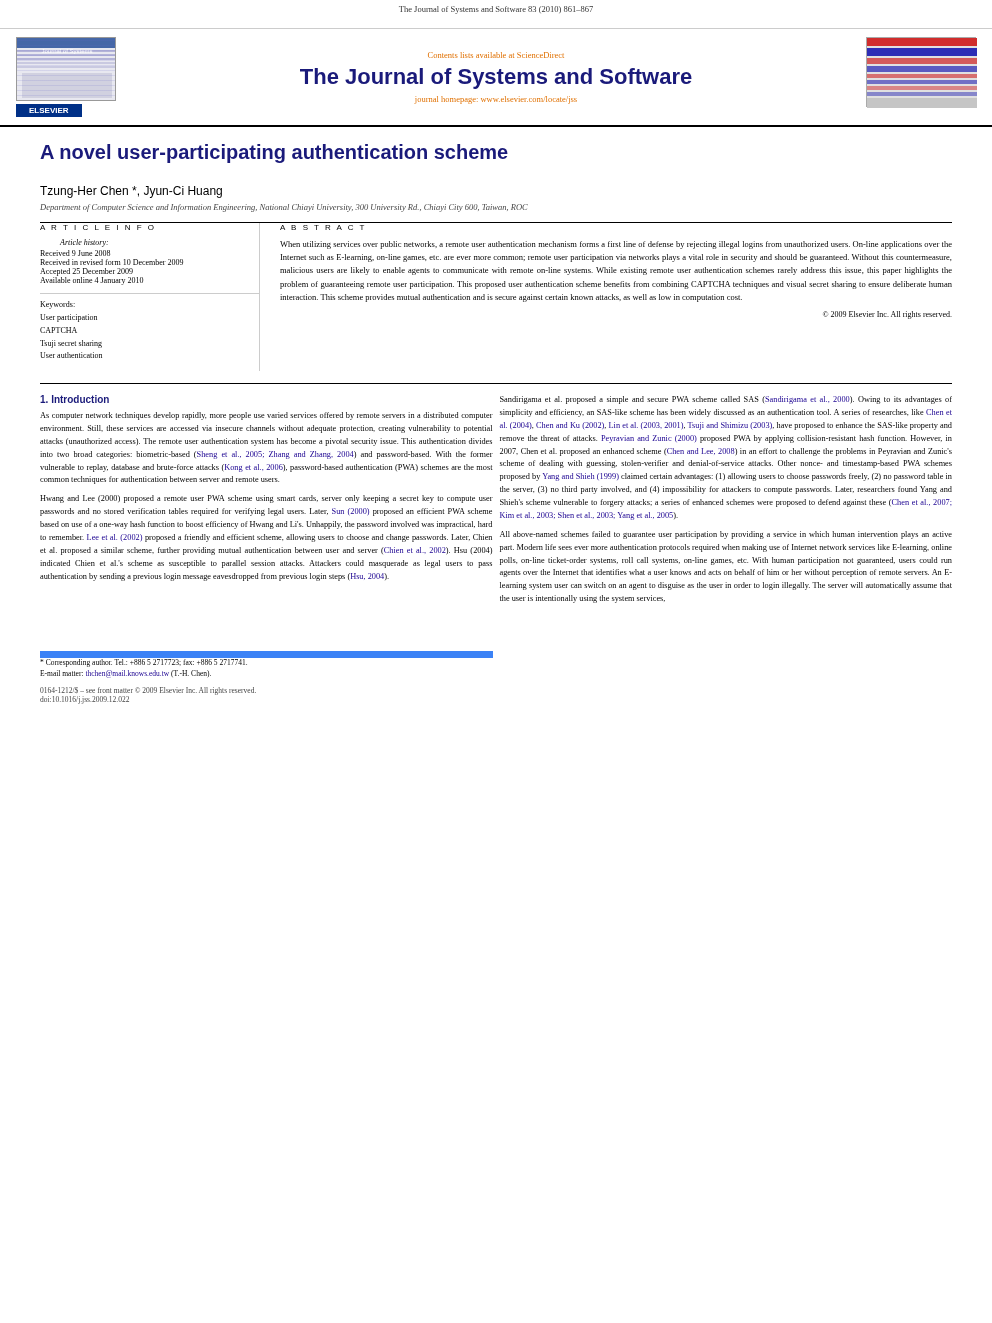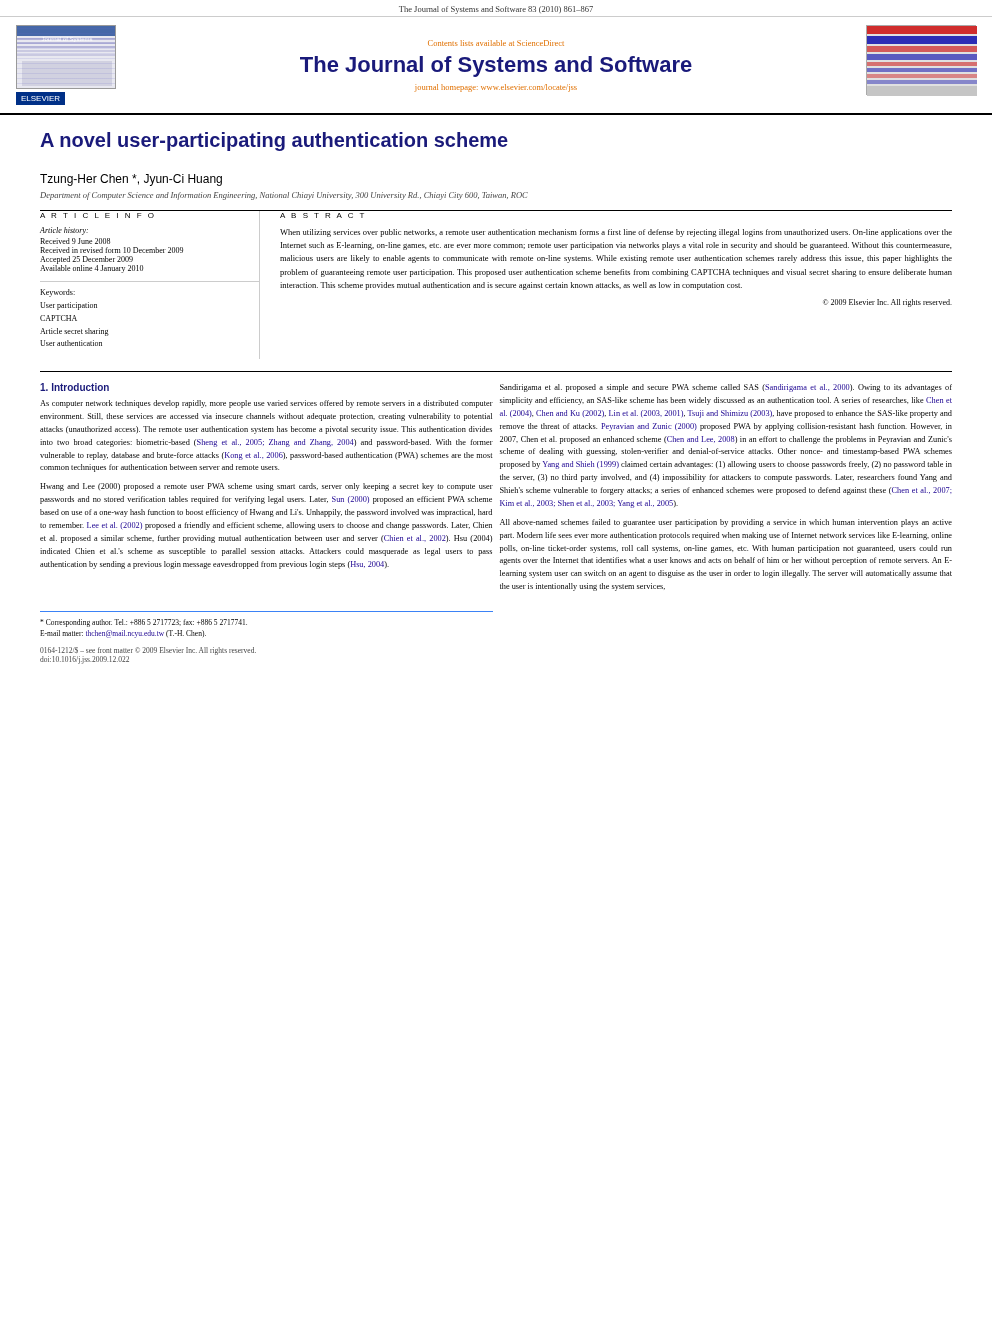--- a/index.html
+++ b/index.html
@@ -10,21 +10,21 @@
       color: #000;
       width: 992px;
       min-height: 1323px;
     }
 
     
     .top-bar {
       text-align: center;
       font-size: 8.5px;
       color: #333;
-      padding: 4px 0 2px 0;
+      padding: 4px 0 14px 0;
       border-bottom: 1px solid #ccc;
     }
 
     
     .journal-header {
       display: flex;
       align-items: center;
       justify-content: space-between;
       padding: 8px 16px;
       border-bottom: 2px solid #000;
@@ -141,20 +141,21 @@
       margin-bottom: 6px;
       font-family: Arial, sans-serif;
     }
 
     .article-info-group { margin-bottom: 8px; }
     .info-label {
       font-size: 8px;
       font-style: italic;
       color: #000;
       margin-bottom: 2px;
+      margin-left: 20px;
     }
     .info-value {
       font-size: 8px;
       color: #000;
     }
 
     .keywords-label {
       font-size: 8px;
       margin-bottom: 3px;
     }
@@ -251,21 +252,21 @@
         <rect x="0" y="12" width="100" height="2" fill="#8080c0" opacity="0.5"></rect>
         <rect x="0" y="16" width="100" height="2" fill="#8080c0" opacity="0.5"></rect>
         <rect x="0" y="20" width="100" height="2" fill="#8080c0" opacity="0.5"></rect>
         <rect x="0" y="24" width="100" height="2" fill="#8080c0" opacity="0.3"></rect>
         <rect x="0" y="28" width="100" height="2" fill="#8080c0" opacity="0.3"></rect>
         <rect x="5" y="35" width="90" height="25" fill="#c8c8d8" opacity="0.7"></rect>
         <text x="50" y="15" text-anchor="middle" fill="white" font-size="6" font-family="Arial">Journal of Systems</text>
       </svg>
     </div>
     <div style="margin-top:3px;">
-      <div style="background:#003087;color:#fff;font-size:8px;font-weight:normal;font-family:Arial;padding:2px 5px;display:inline-block;">ELSEVIER</div>
+      <div style="background:#003087;color:#fff;font-size:8px;font-weight:bold;font-family:Arial;padding:2px 13px;display:inline-block;">ELSEVIER</div>
     </div>
   </div>
 
   <div class="journal-header-center">
     <div class="sciencedirect-link">
       <span>Contents lists available at </span>
       <span style="color:#e07000;margin-top:32px;">ScienceDirect</span>
     </div>
     <div class="journal-title">The Journal of Systems and Software</div>
     <div class="journal-homepage">
@@ -316,21 +317,21 @@
         <div class="info-value">Accepted 25 December 2009</div>
         <div class="info-value">Available online 4 January 2010</div>
       </div>
 
       <hr class="hr">
 
       <div class="article-info-group">
         <div class="keywords-label">Keywords:</div>
         <div class="keyword-item">User participation</div>
         <div class="keyword-item">CAPTCHA</div>
-        <div class="keyword-item">Article secret sharing</div>
+        <div class="keyword-item">Tsuji secret sharing</div>
         <div class="keyword-item">User authentication</div>
       </div>
     </div>
 
     <div class="col-right">
       <div class="section-heading">A B S T R A C T</div>
       <div class="abstract-text">When utilizing services over public networks, a remote user authentication mechanism forms a first line of defense by rejecting illegal logins from unauthorized users. On-line applications over the Internet such as E-learning, on-line games, etc. are ever more common; remote user participation via networks plays a vital role in security and should be guaranteed. Without this countermeasure, malicious users are likely to enable agents to communicate with remote on-line systems. While existing remote user authentication schemes rarely address this issue, this paper highlights the problem of guaranteeing remote user participation. This proposed user authentication scheme benefits from combining CAPTCHA techniques and visual secret sharing to ensure deliberate human interaction. This scheme provides mutual authentication and is secure against certain known attacks, as well as low in computation cost.</div>
       <div class="abstract-copyright">© 2009 Elsevier Inc. All rights reserved.</div>
     </div>
   </div>
@@ -348,25 +349,25 @@
 
         <div class="body-text">
           As computer network techniques develop rapidly, more people use varied services offered by remote servers in a distributed computer environment. Still, these services are accessed via insecure channels without adequate protection, creating vulnerability to potential attacks (unauthorized access). The remote user authentication system has become a pivotal security issue. This authentication divides into two broad categories: biometric-based (<span class="ref-link">Sheng et al., 2005; Zhang and Zhang, 2004</span>) and password-based. With the former vulnerable to replay, database and brute-force attacks (<span class="ref-link">Kong et al., 2006</span>), password-based authentication (PWA) schemes are the most common techniques for authentication between server and remote users.
         </div>
 
         <div class="body-text">
           Hwang and Lee (2000) proposed a remote user PWA scheme using smart cards, server only keeping a secret key to compute user passwords and no stored verification tables required for verifying legal users. Later, <span class="ref-link">Sun (2000)</span> proposed an efficient PWA scheme based on use of a one-way hash function to boost efficiency of Hwang and Li's. Unhappily, the password involved was impractical, hard to remember. <span class="ref-link">Lee et al. (2002)</span> proposed a friendly and efficient scheme, allowing users to choose and change passwords. Later, Chien et al. proposed a similar scheme, further providing mutual authentication between user and server (<span class="ref-link">Chien et al., 2002</span>). Hsu (2004) indicated Chien et al.'s scheme as susceptible to parallel session attacks. Attackers could masquerade as legal users to pass authentication by sending a previous login message eavesdropped from previous login steps (<span class="ref-link">Hsu, 2004</span>).
         </div>
       </div>
 
-      <div style="margin-top: 40px; border-top: 1px solid #3b82f6; padding-top: 6px;">
+      <div style="margin-top: 68px; border-top: 7px solid #3b82f6; ">
         <div class="footnote-item" style="font-size:7.5px;">* Corresponding author. Tel.: +886 5 2717723; fax: +886 5 2717741.</div>
         <div class="footnote-item" style="font-size:7.5px;">
           <span>E-mail matter:</span>
-          <span class="ref-link">thchen@mail.ncyu.edu.tw</span>
+          <span class="ref-link">thchen@mail.knows.edu.tw</span>
           <span>(T.-H. Chen).</span>
         </div>
       </div>
 
       <div style="margin-top: 8px; font-size: 7.5px; color: #444;">
         <div>0164-1212/$ – see front matter © 2009 Elsevier Inc. All rights reserved.</div>
         <div>doi:10.1016/j.jss.2009.12.022</div>
       </div>
     </div>
 

